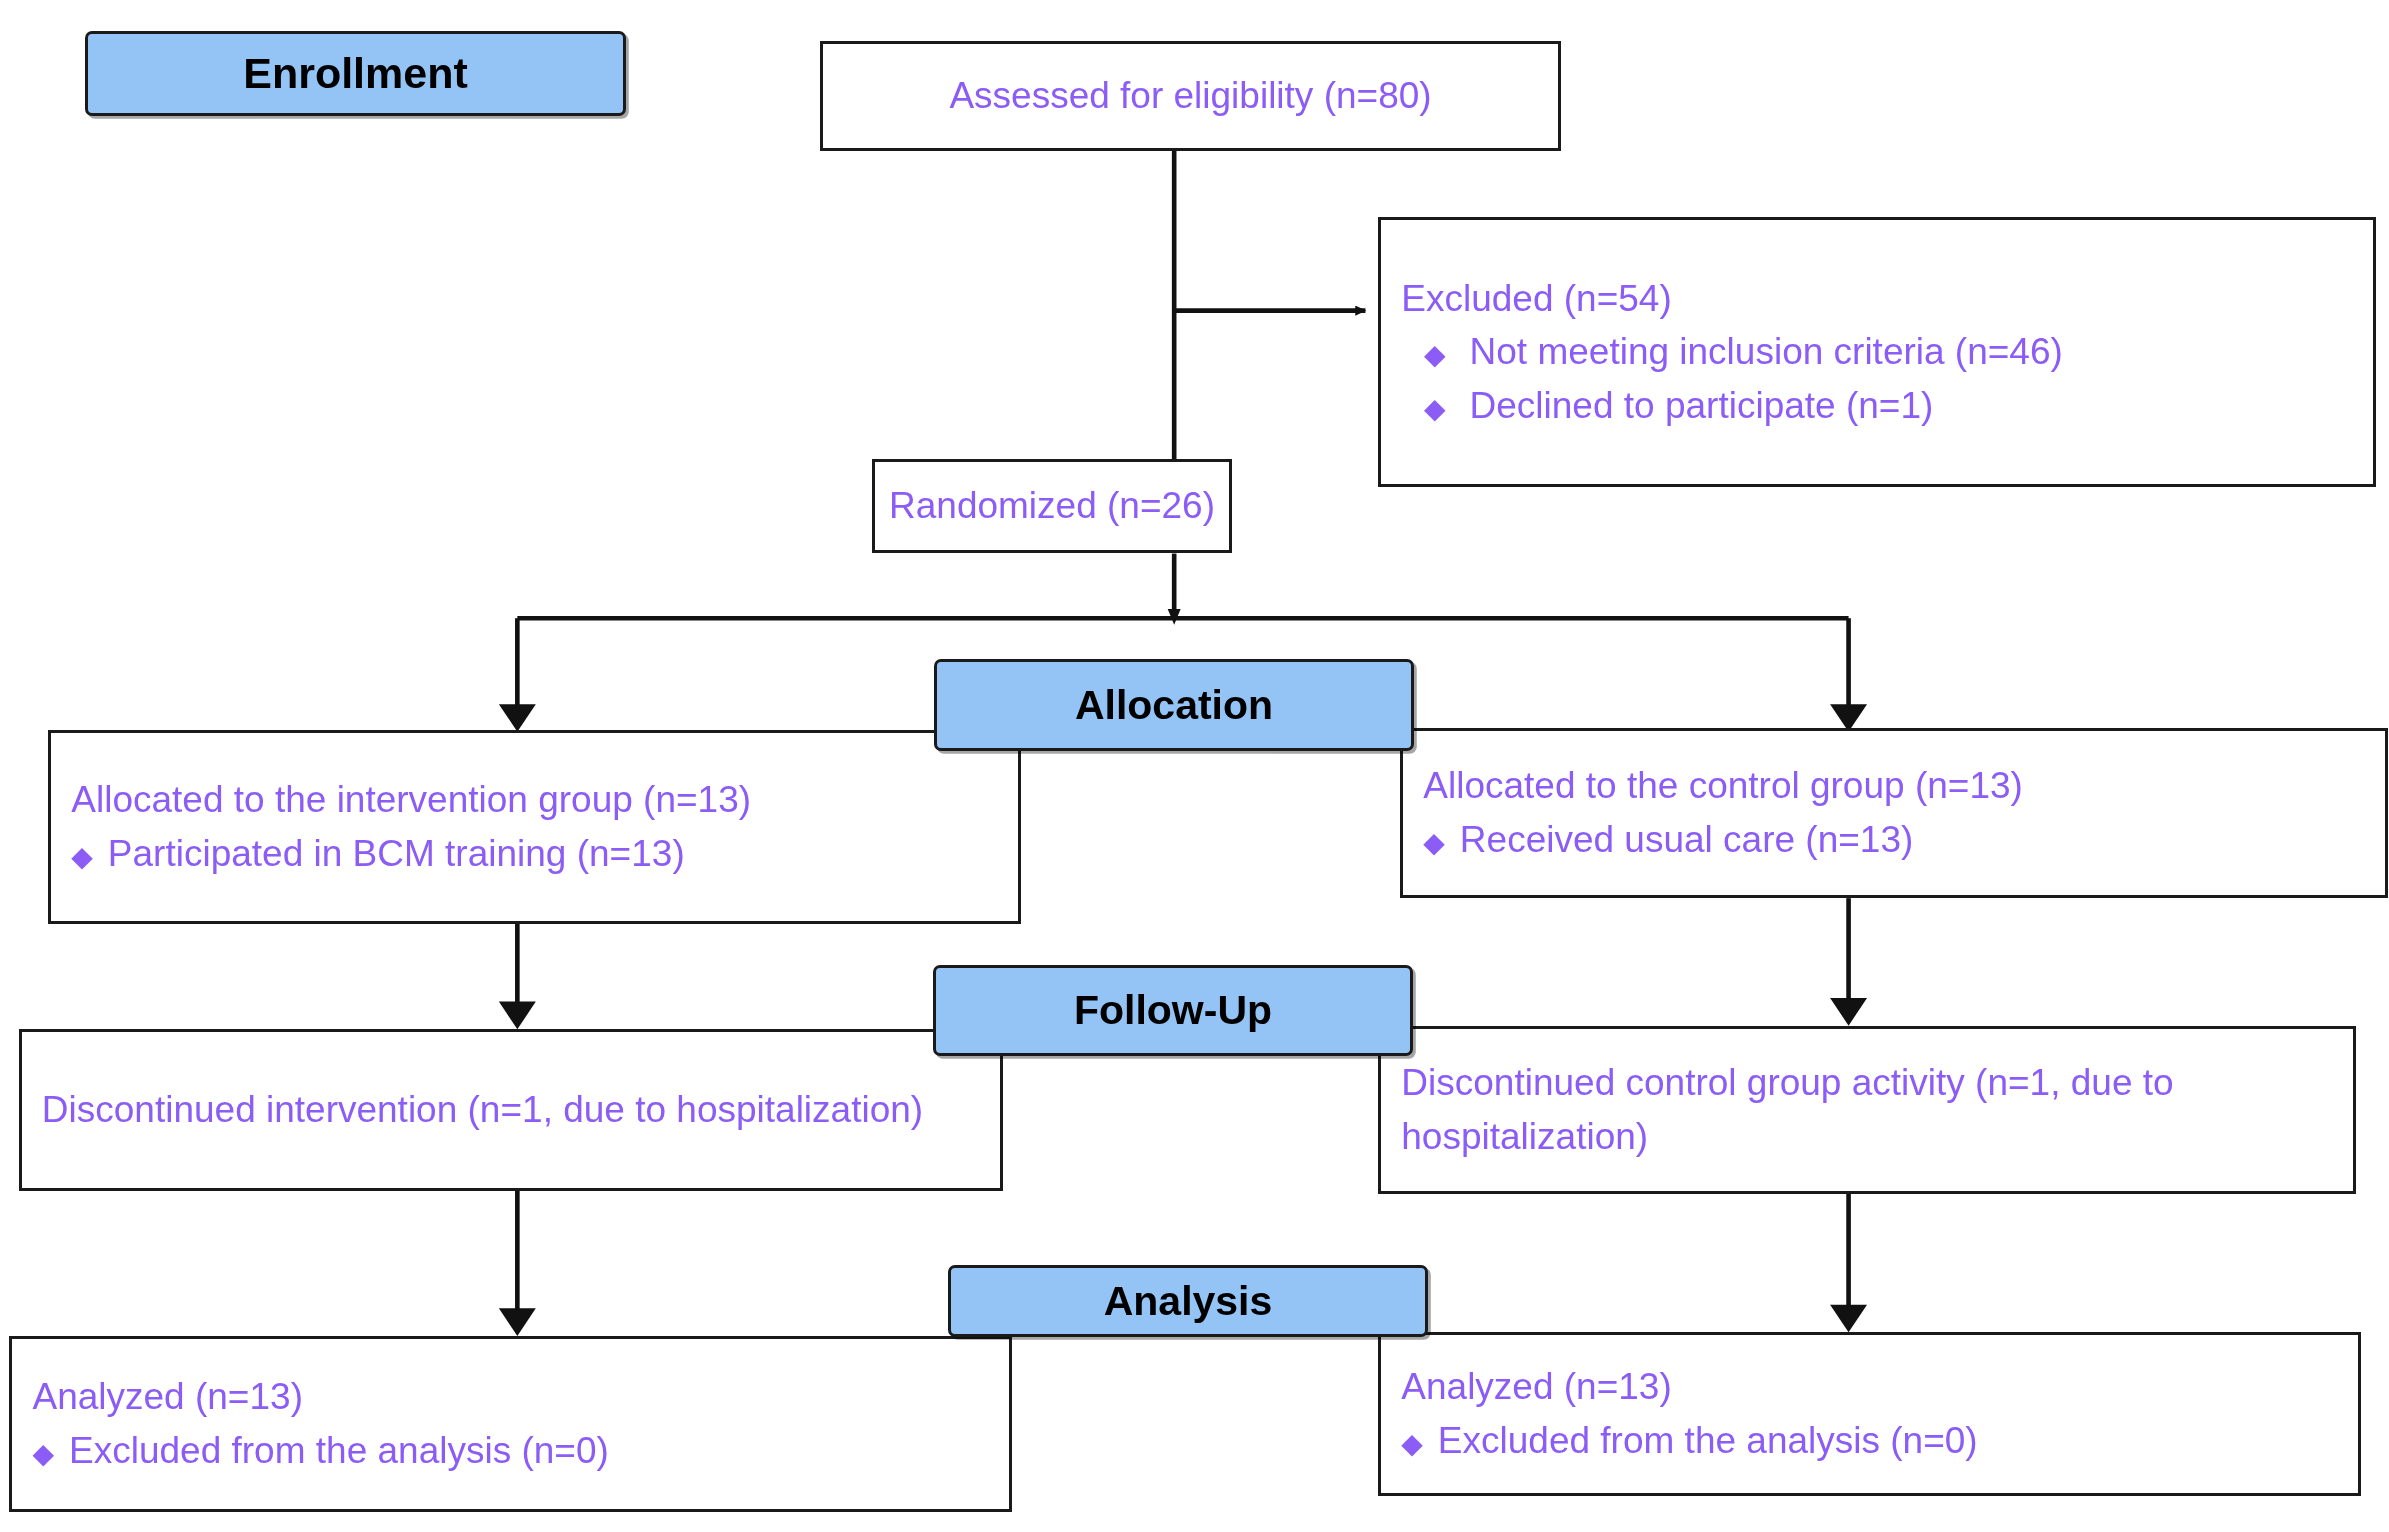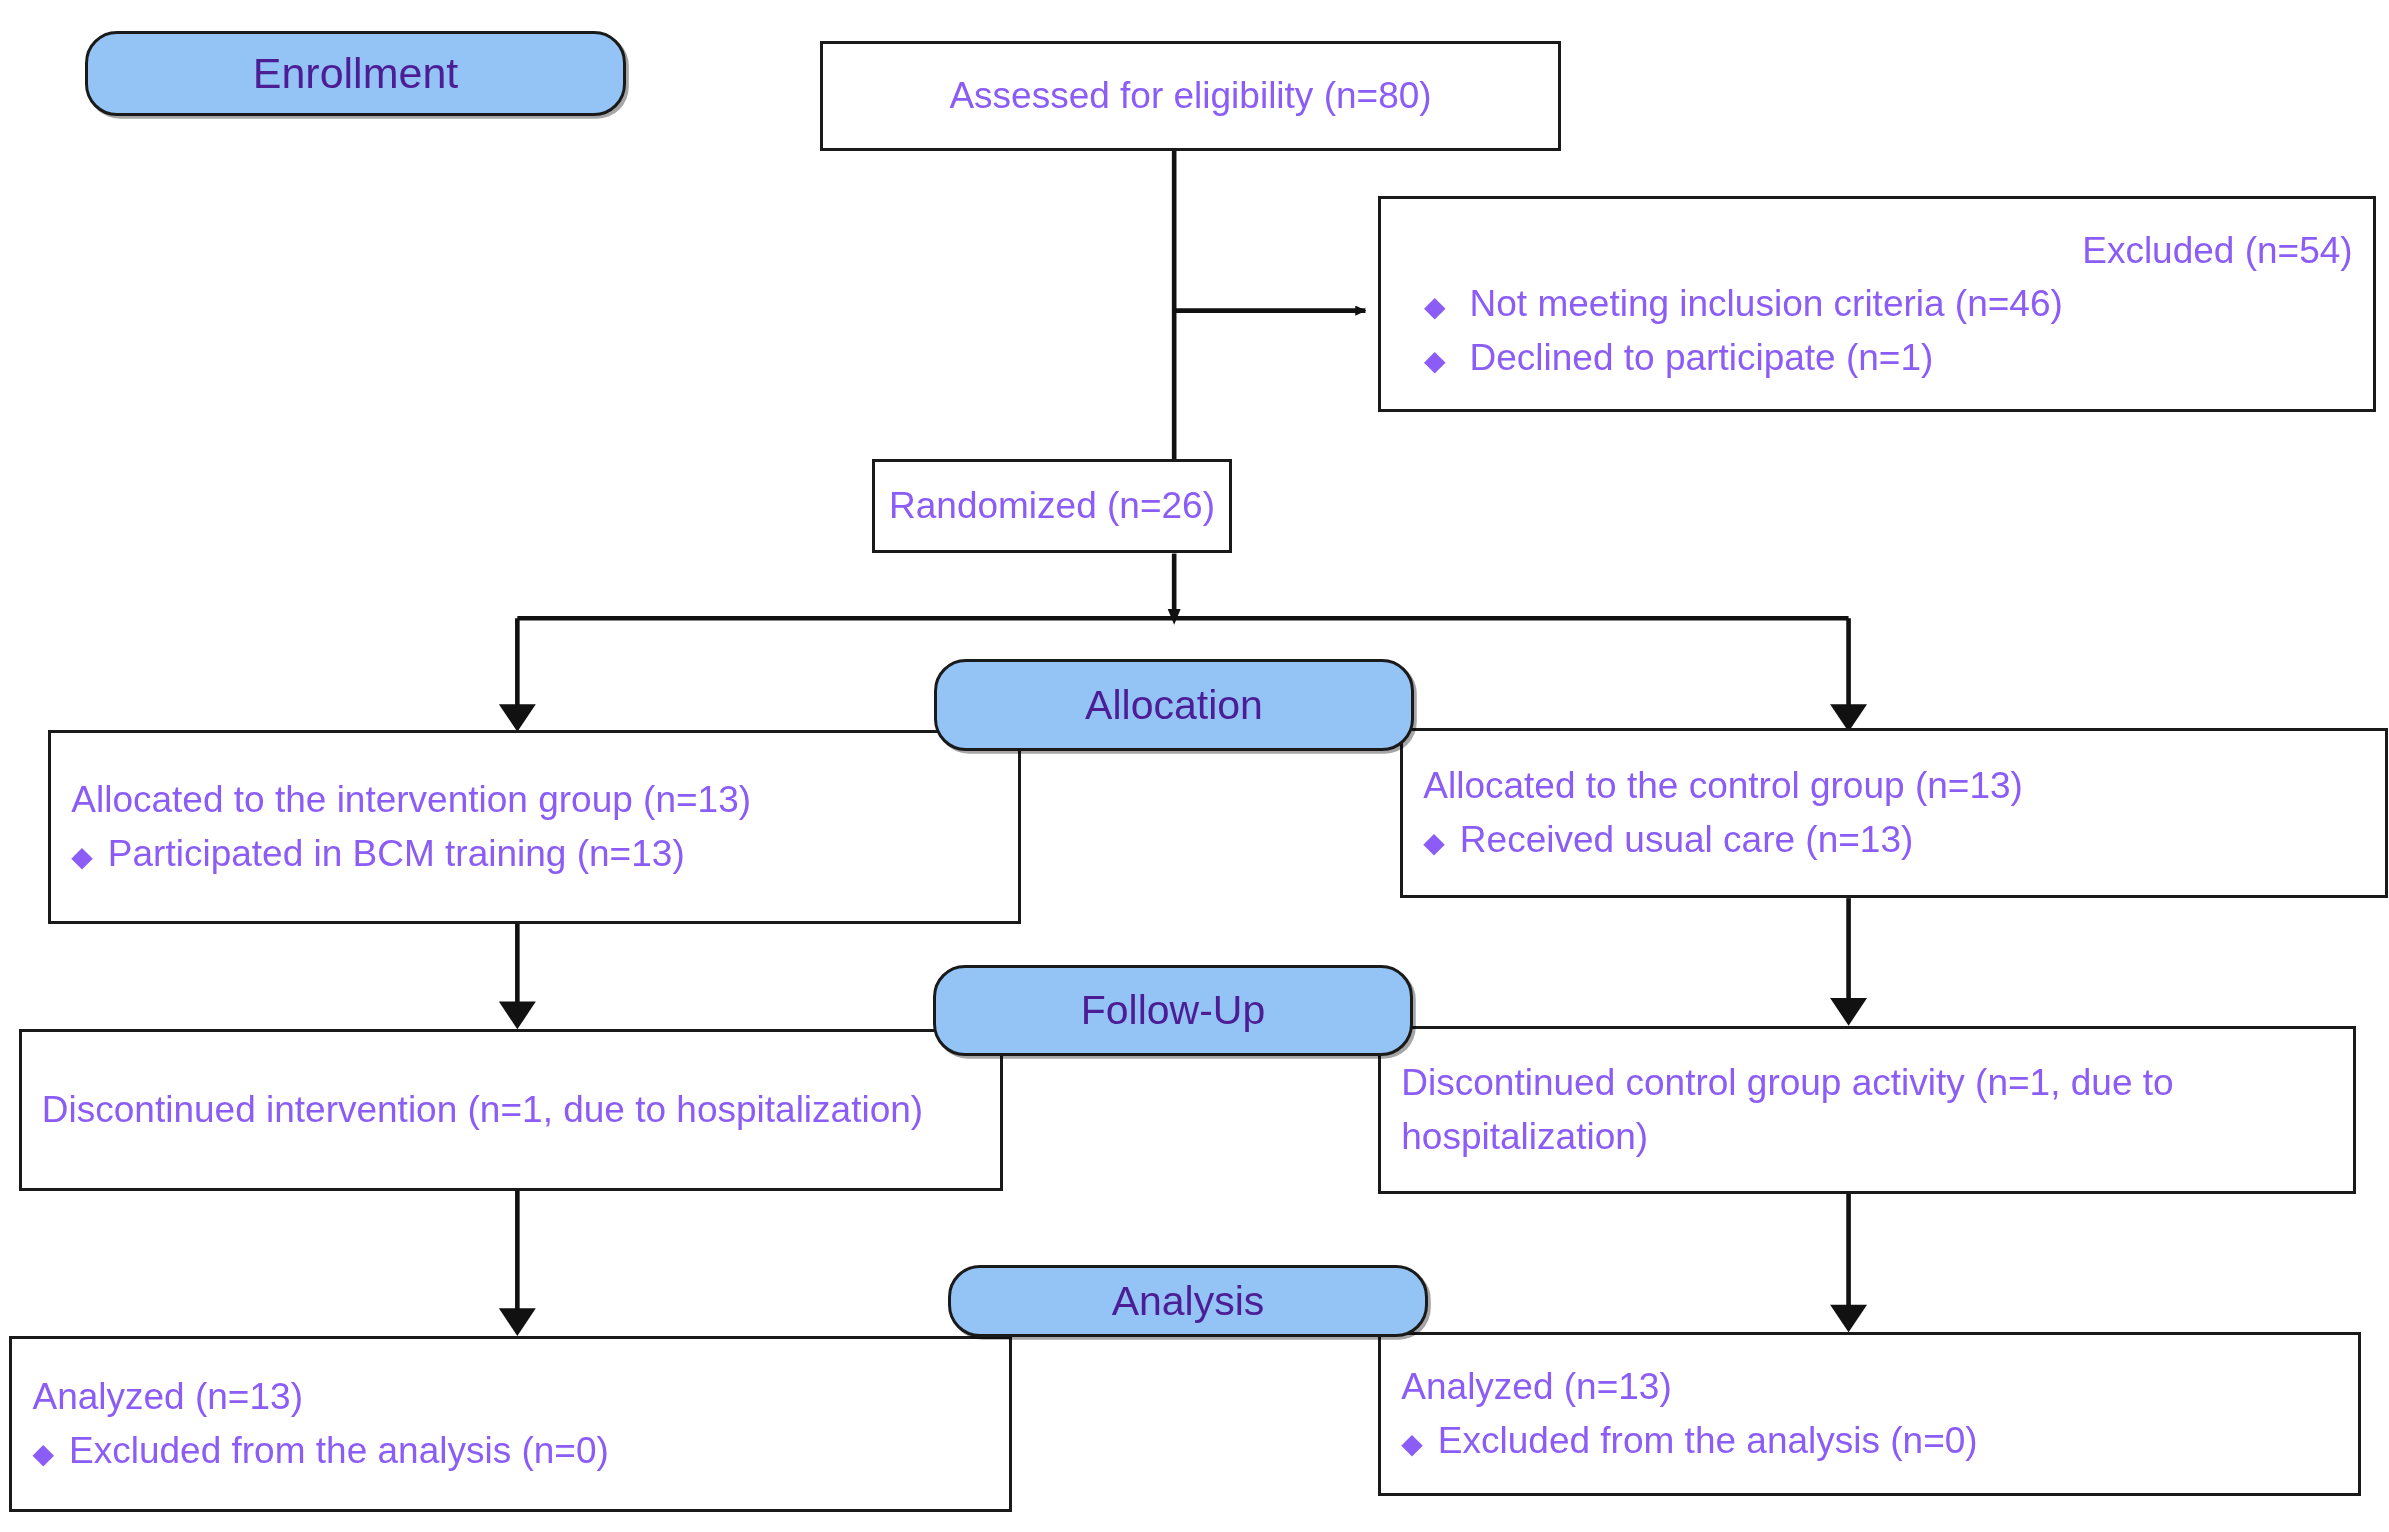--- a/index.html
+++ b/index.html
@@ -67,27 +67,27 @@
   .node .wrap {
     display: block;
     padding: 0 20.3px;
     white-space: normal;
   }
   .badge {
     position: absolute;
     box-sizing: border-box;
     background: #93c4f5;
     border: 3.7px solid #1a1a1a;
-    border-radius: 32px;
+    border-radius: 7px;
     display: flex;
     align-items: center;
     justify-content: center;
-    font-weight: normal;
+    font-weight: bold;
     font-size: 41px;
-    color: #4c1d95;
+    color: #000000;
     z-index: 5;
     box-shadow: 2.8px 2.8px 0 rgba(0,0,0,0.35);
   }
 </style>
 </head>
 <body>
 
 <div id="canvas">
 
   <svg class="lines" viewBox="0 0 2586 1659" width="2389" height="1533" xmlns="http://www.w3.org/2000/svg">
@@ -136,21 +136,21 @@
   <div class="badge" style="left:934px; top:659px; width:480px; height:92px;">Allocation</div>
 
   <div class="badge" style="left:933px; top:965px; width:480px; height:91px;">Follow-Up</div>
 
   <div class="badge" style="left:948px; top:1265px; width:480px; height:72px;">Analysis</div>
 
   <div class="node center-text" style="left:820px; top:41px; width:741px; height:110px;">
     <span class="line">Assessed for eligibility (n=80)</span>
   </div>
 
-  <div class="node" style="left:1378px; top:196px; width:998px; height:216px;text-align:right;">
+  <div class="node" style="left:1378px; top:217px; width:998px; height:270px;">
     <span class="line">Excluded (n=54)</span>
     <span class="bullet-line indent">
       <span class="dia">◆</span>
       <span>Not meeting inclusion criteria (n=46)</span>
     </span>
     <span class="bullet-line indent">
       <span class="dia">◆</span>
       <span>Declined to participate (n=1)</span>
     </span>
   </div>

